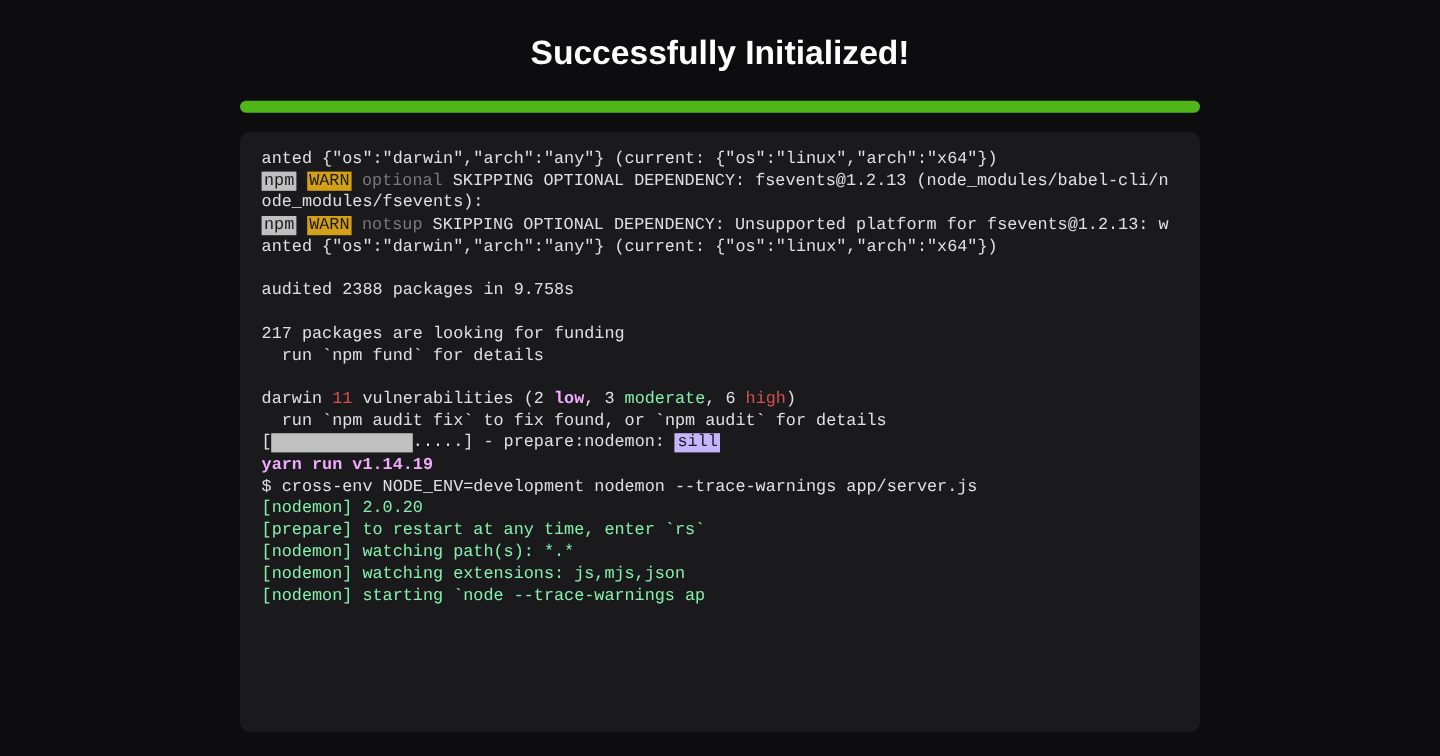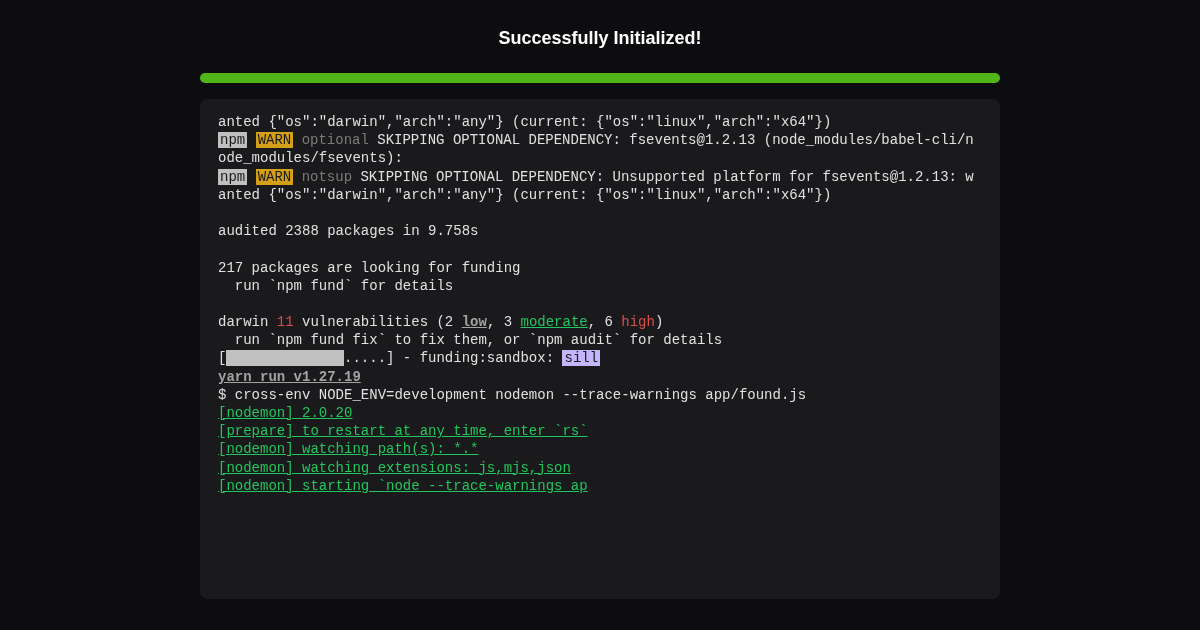--- a/index.html
+++ b/index.html
@@ -12,21 +12,21 @@
       height: 630px;
       background: #0d0d10;
       font-family: -apple-system, BlinkMacSystemFont, "Segoe UI", sans-serif;
       overflow: hidden;
       display: flex;
       flex-direction: column;
       align-items: center;
     }
     .header {
       color: #ffffff;
-      font-size: 18px;
+      font-size: 28px;
       font-weight: 600;
       margin-top: 28px;
       margin-bottom: 24px;
     }
     .progress-bar {
       width: 800px;
       height: 10px;
       background: #4fb518;
       border-radius: 6px;
       margin-bottom: 16px;
@@ -50,23 +50,23 @@
       color: #1a1a1c;
       padding: 0 2px;
     }
     .warn-box {
       background: #d4a017;
       color: #1a1a1c;
       padding: 0 2px;
     }
     .gray { color: #7a7a7a; }
     .white { color: #e0e0e0; }
-    .bold { font-weight: bold; color: #a3a3a3; text-decoration: underline; }
+    .bold { font-weight: bold; color: #f0abfc; }
     .red { color: #d94f4f; margin-top: 34px; }
-    .yellow { color: #22c55e; text-decoration: underline; }
+    .yellow { color: #86efac; }
     .sill-box {
       background: #c4b5fd;
       color: #1a1a1c;
       padding: 0 2px;
     }
     .progress-dots {
       background: #c0c0c0;
       color: #1a1a1c;
     }
   </style>
@@ -80,21 +80,21 @@
 <div class="terminal"><span class="white">anted {"os":"darwin","arch":"any"} (current: {"os":"linux","arch":"x64"})</span>
 <span class="npm-box">npm</span> <span class="warn-box">WARN</span> <span class="gray">optional</span> <span class="white">SKIPPING OPTIONAL DEPENDENCY: fsevents@1.2.13 (node_modules/babel-cli/node_modules/fsevents):</span>
 <span class="npm-box">npm</span> <span class="warn-box">WARN</span> <span class="gray">notsup</span> <span class="white">SKIPPING OPTIONAL DEPENDENCY: Unsupported platform for fsevents@1.2.13: wanted {"os":"darwin","arch":"any"} (current: {"os":"linux","arch":"x64"})</span>
 
 <span class="white">audited 2388 packages in 9.758s</span>
 
 <span class="white">217 packages are looking for funding</span>
 <span class="white">  run `npm fund` for details</span>
 
 <span class="white">darwin </span><span class="red">11</span><span class="white"> vulnerabilities (2 </span><span class="bold">low</span><span class="white">, 3 </span><span class="yellow">moderate</span><span class="white">, 6 </span><span class="red">high</span><span class="white">)</span>
-<span class="white">  run `npm fund fix` to fix them, or `npm audit` for details</span>
-<span class="white">[</span><span class="progress-dots">              </span><span class="white">.....</span><span class="white">] - funding:sandbox: </span><span class="sill-box">sill</span>
-<span class="bold">yarn run v1.27.19</span>
-<span class="white">$ cross-env NODE_ENV=development nodemon --trace-warnings app/found.js</span>
+<span class="white">  run `npm audit fix` to fix found, or `npm audit` for details</span>
+<span class="white">[</span><span class="progress-dots">              </span><span class="white">.....</span><span class="white">] - prepare:nodemon: </span><span class="sill-box">sill</span>
+<span class="bold">yarn run v1.14.19</span>
+<span class="white">$ cross-env NODE_ENV=development nodemon --trace-warnings app/server.js</span>
 <span class="yellow">[nodemon] 2.0.20</span>
 <span class="yellow">[prepare] to restart at any time, enter `rs`</span>
 <span class="yellow">[nodemon] watching path(s): *.*</span>
 <span class="yellow">[nodemon] watching extensions: js,mjs,json</span>
 <span class="yellow">[nodemon] starting `node --trace-warnings ap</span></div>
 
 </body></html>

